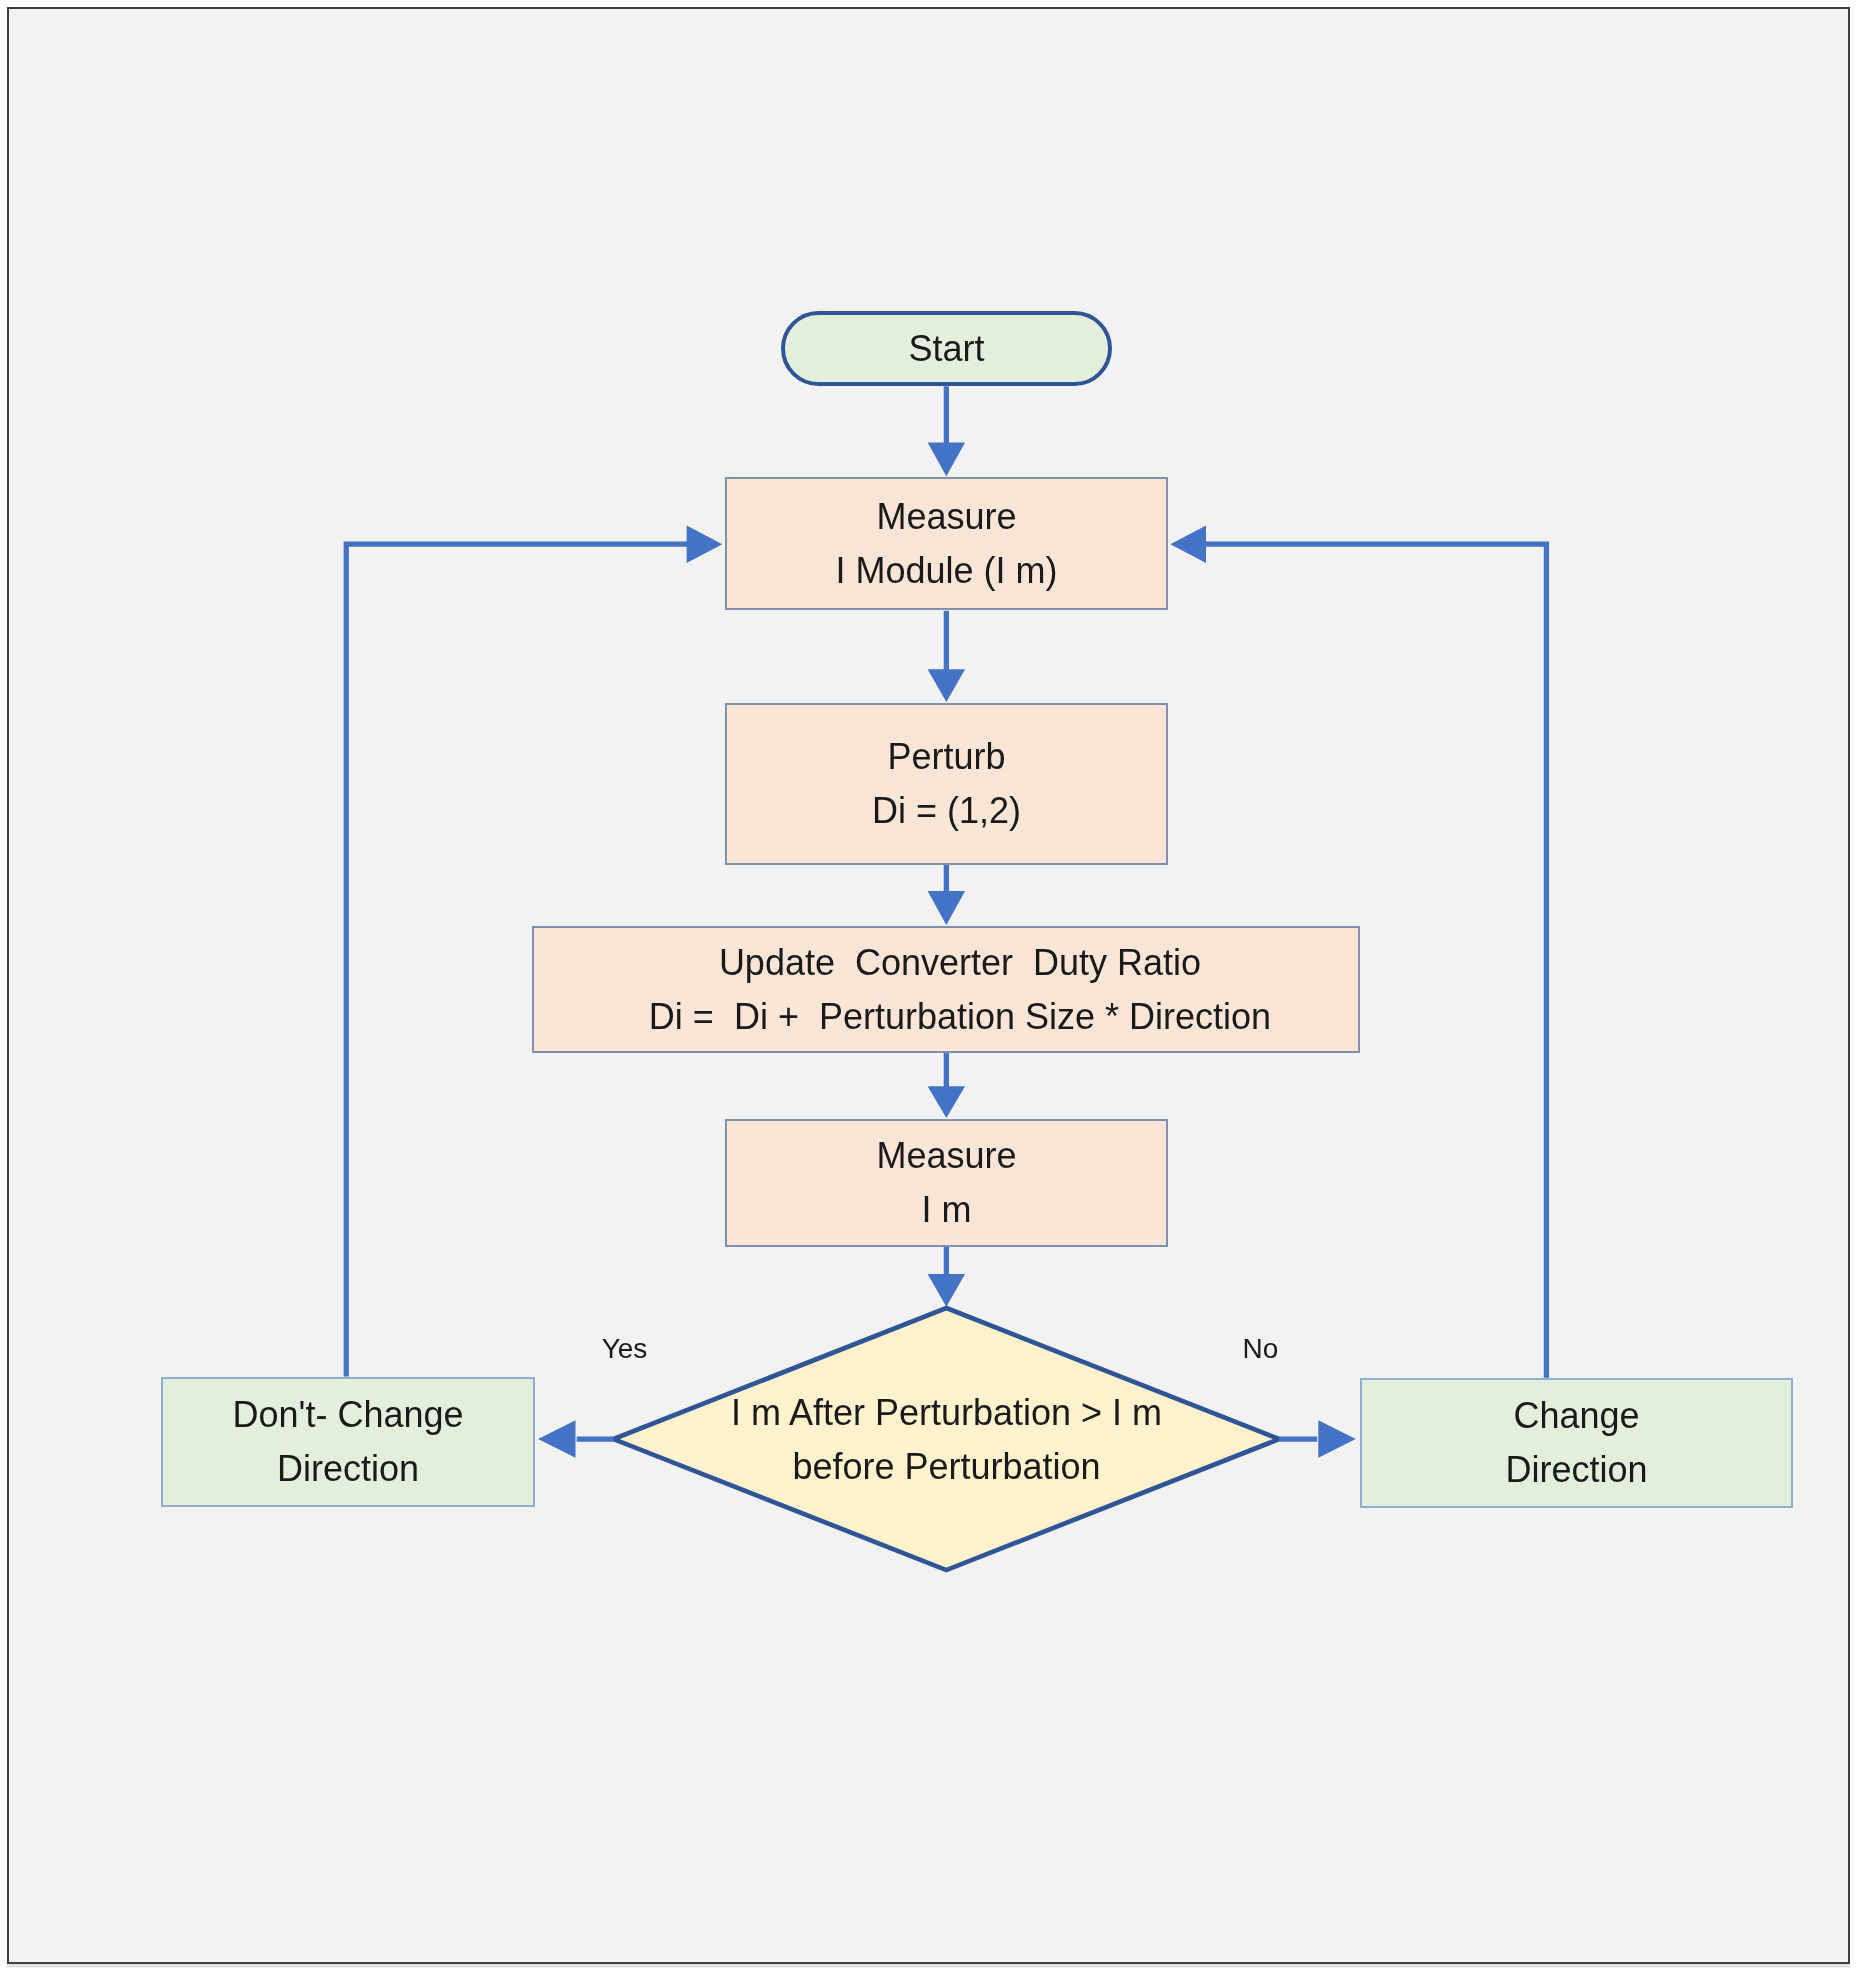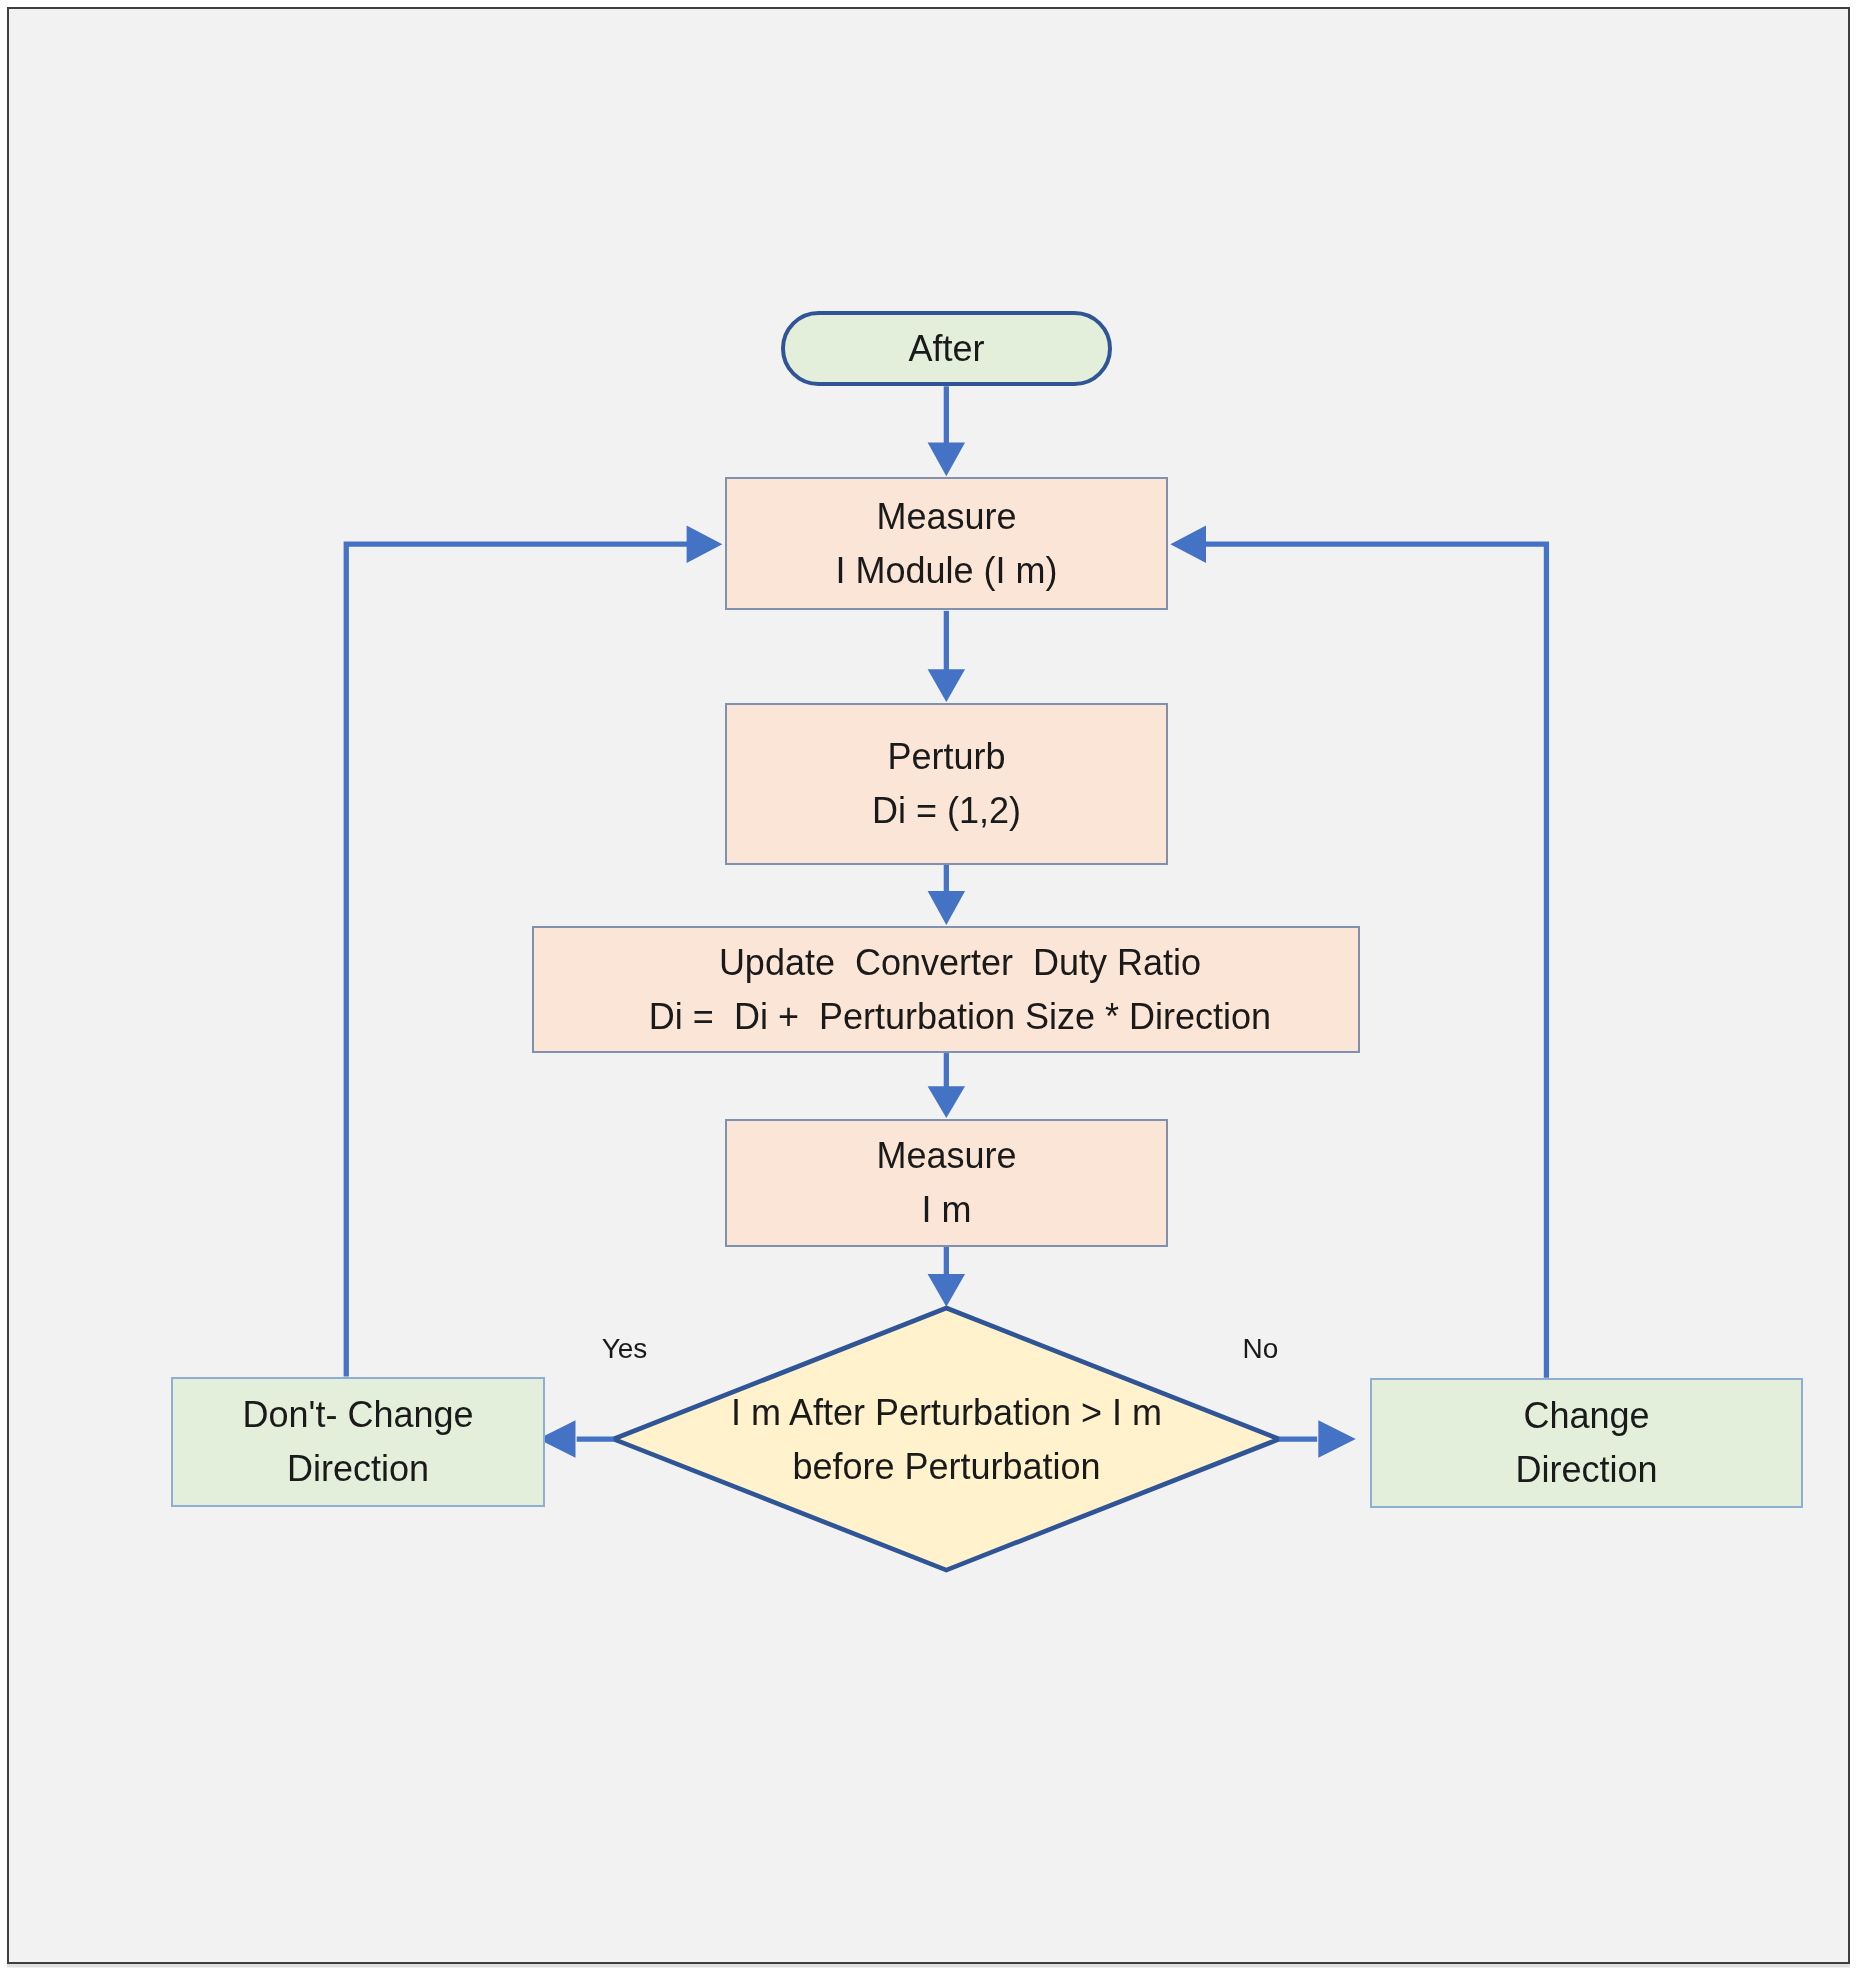--- a/index.html
+++ b/index.html
@@ -76,21 +76,20 @@
     background: var(--process-fill);
     border: 2.3px solid var(--process-border);
   }
   .process.measure-module { left: 725px; top: 477px;  width: 443px;  height: 133px; }
   .process.perturb        { left: 725px; top: 703px; width: 443px;  height: 162px; }
   .process.update-duty    { left: 532px;  top: 926px; width: 828px; height: 127px; padding-left: 28px; }
   .process.measure-im     { left: 725px; top: 1119px; width: 443px;  height: 128px; }
   .result {
     background: var(--result-fill);
     border: 2.3px solid var(--result-border);
-    margin-left: 10px;
   }
   .result.dont-change { left: 161px;  top: 1377px; width: 374px; height: 130px; }
   .result.change-dir  { left: 1360px; top: 1378px; width: 433px; height: 130px; }
   .decision-label {
     left: 654px; top: 1375px; width: 585px; height: 129px;
     background: transparent; border: none;
   }
   .edge-label {
     position: absolute;
     width: 117px; height: 41px;
@@ -133,21 +132,21 @@
     <polygon class="ah" points="2254,2428 2254,2492 2318,2460"></polygon>
 
     <polyline class="conn" points="592,2353 592,930 1176,930"></polyline>
     <polygon class="ah" points="1174,898 1174,962 1235,930"></polygon>
 
     <polyline class="conn" points="2644,2355 2644,930 2060,930"></polyline>
     <polygon class="ah" points="2062,898 2062,962 2001,930"></polygon>
   </svg>
 
   <div class="node terminator">
-    <div class="l0">After</div>
+    <div class="l0">Start</div>
   </div>
 
   <div class="node process measure-module">
     <div class="l1">Measure</div>
     <div class="l2">I Module (I m)</div>
   </div>
 
   <div class="node process perturb">
     <div class="l1">Perturb</div>
     <div class="l2">Di = (1,2)</div>

